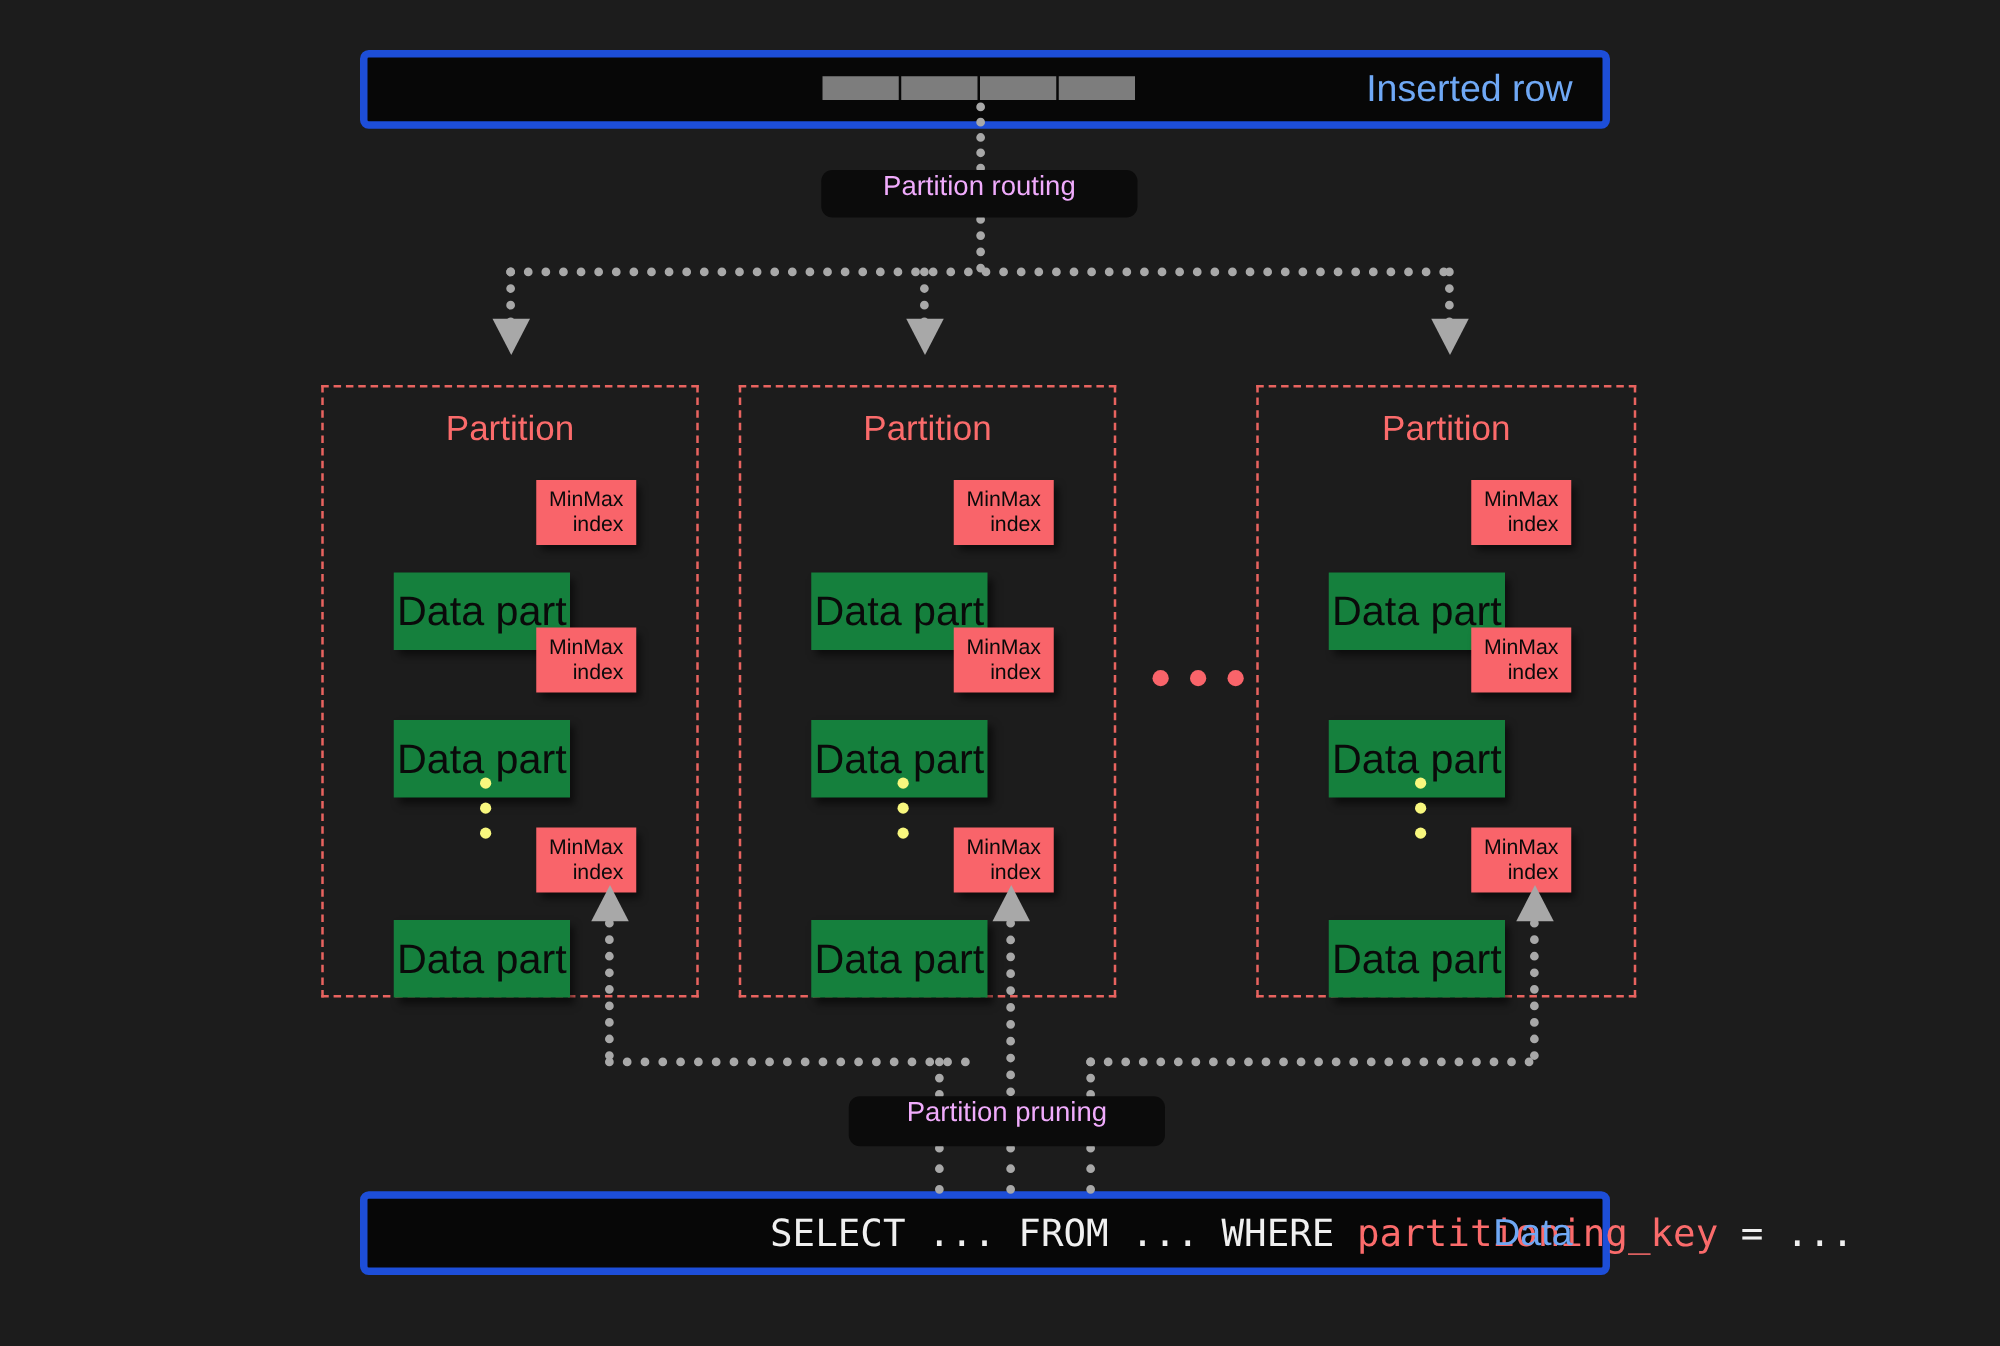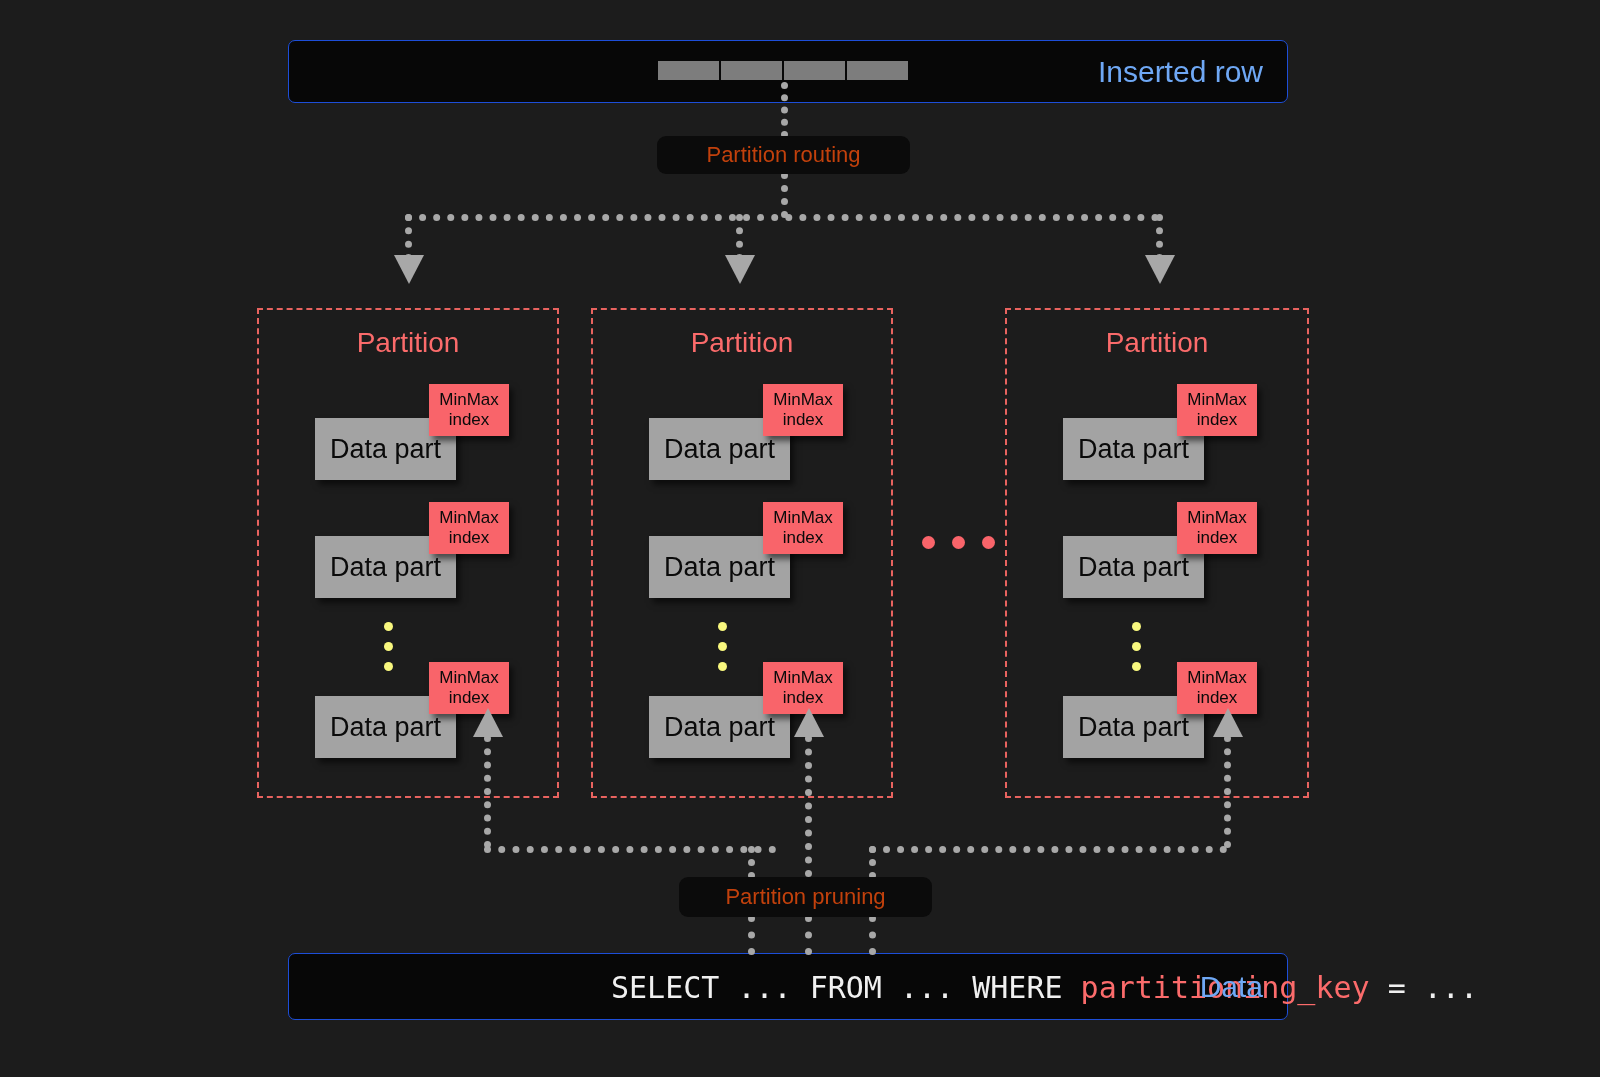--- a/index.html
+++ b/index.html
@@ -13,21 +13,21 @@
     height: 1077px;
     background: #1c1c1c;
     font-family: "Liberation Sans", sans-serif;
     overflow: hidden;
   }
 
   
   .bar {
     position: absolute;
     background: #070707;
-    border: 1px solid #1d4ed8;
+    border: 6px solid #1d4ed8;
     border-radius: 7px;
     box-sizing: border-box;
     text-decoration: underline;
   }
   #inserted-row-bar { left: 288px; top: 40px; width: 1000px; height: 63px; }
   #query-bar        { left: 288px; top: 953px; width: 1000px; height: 67px; }
 
   .bar-label {
     position: absolute;
     right: 24px;
@@ -65,24 +65,24 @@
     white-space: pre;
     letter-spacing: 0px;
   }
   #query-key { color: #fb6b6b; }
 
   
   .pill {
     position: absolute;
     background: #0b0b0b;
     border-radius: 9px;
-    color: #c2410c;
+    color: #f0abfc;
     font-size: 22px;
     display: flex;
-    align-items: center;
+    align-items: flex-start;
     justify-content: center;
     box-sizing: border-box;
     z-index: 6;
   }
   #partition-routing-box { left: 657px; top: 136px; width: 253px; height: 38px; }
   #partition-pruning-box { left: 679px; top: 877px; width: 253px; height: 40px; }
 
   
   .partition {
     position: absolute;
@@ -99,36 +99,37 @@
     position: absolute;
     top: 17px;
     left: 0;
     width: 100%;
     text-align: center;
     color: #fb6b6b;
     font-size: 28px;
   }
   .data-part {
     position: absolute;
-    background: #a3a3a3;
+    background: #15803d;
     color: #0a0a0a;
-    font-size: 27px;
+    font-size: 33px;
     display: flex;
     align-items: center;
     justify-content: center;
     box-shadow: 4px 5px 6px rgba(0,0,0,0.55);
     box-sizing: border-box;
+    margin-top: 40px;
   }
   .minmax {
     position: absolute;
     background: #f9646a;
     color: #0a0a0a;
     font-size: 17px;
     line-height: 1.18;
-    text-align: center;
+    text-align: right;
     display: flex;
     align-items: center;
     justify-content: center;
     box-shadow: 4px 5px 6px rgba(0,0,0,0.55);
     box-sizing: border-box;
     z-index: 3;
   }
 
   
   .v-dots {

